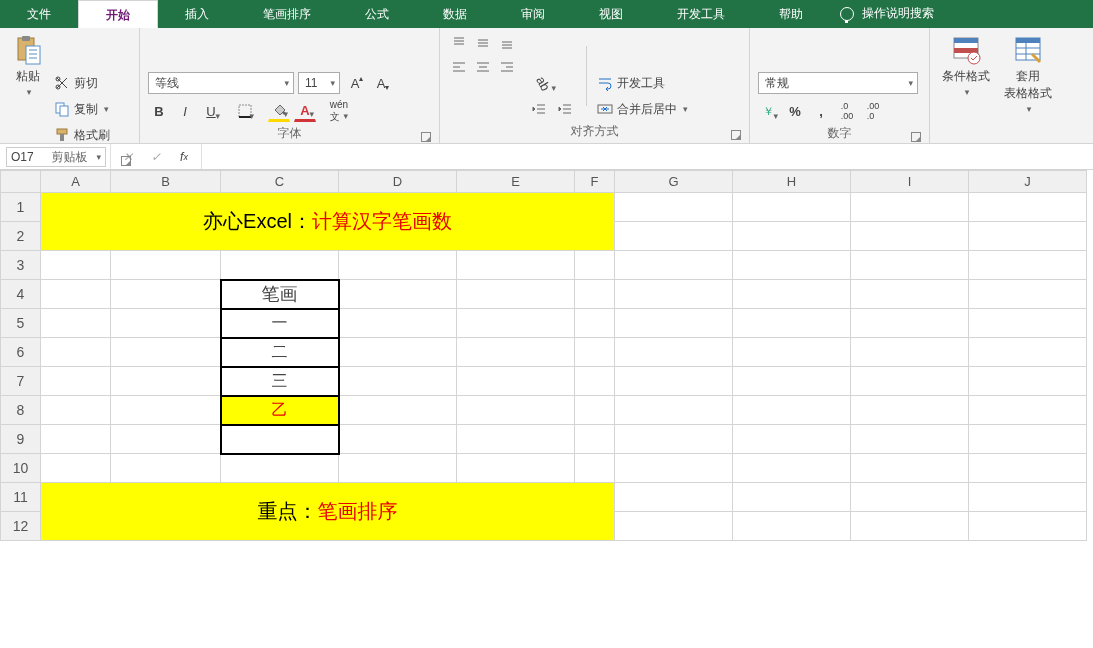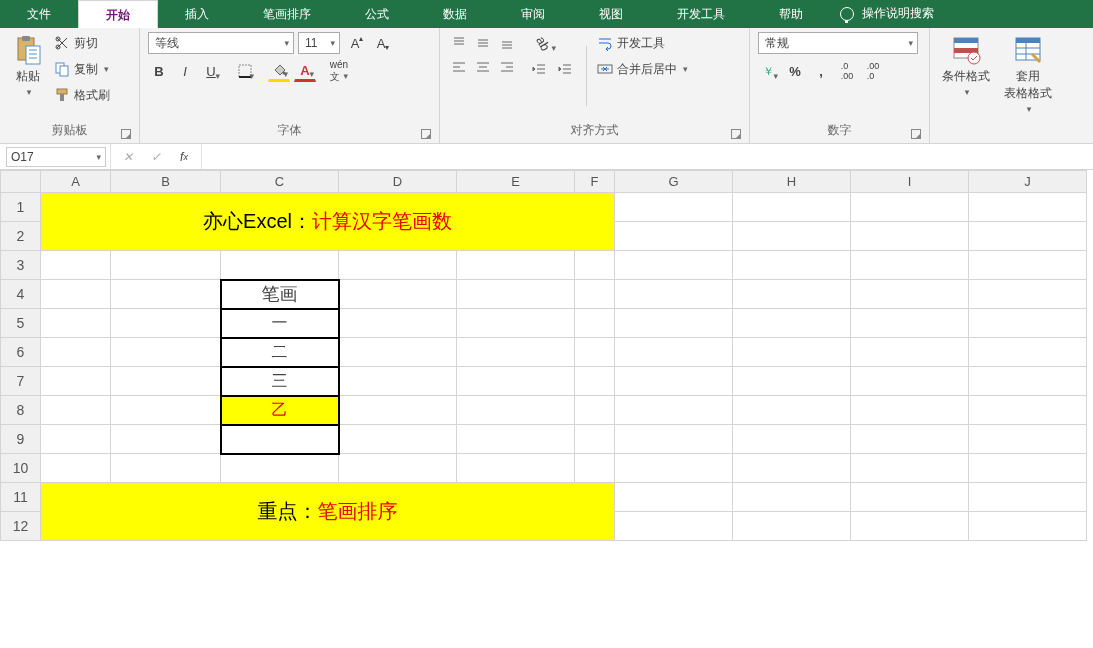--- a/index.html
+++ b/index.html
@@ -17,21 +17,21 @@
 .menu .bulb { width:14px; height:14px; border:1.5px solid #fff; border-radius:50%; margin-right:8px; position:relative; }
 .menu .bulb::after { content:""; position:absolute; bottom:-3px; left:4px; width:3px; height:3px; background:#fff; }
 
 
 .ribbon { display:flex; border-bottom:1px solid #d4d4d4; height:116px; background:#f3f3f3; }
 .group { border-right:1px solid #d4d4d4; padding:4px 8px 0; display:flex; flex-direction:column; justify-content:space-between; }
 .group-title { text-align:center; font-size:12px; color:#666; padding:3px 0 4px; position:relative; }
 .group-title .dlaunch { position:absolute; right:0; bottom:4px; width:10px; height:10px; border:1px solid #888; }
 .group-title .dlaunch::after { content:""; position:absolute; right:-1px; bottom:-1px; border:3px solid transparent; border-right-color:#888; border-bottom-color:#888; }
 .ctrls { display:flex; gap:6px; align-items:flex-start; flex:1; }
-.stackv { display:flex; flex-direction:column; gap:4px; }
+.stackv { display:flex; flex-direction:column; gap:4px;margin-top:40px; }
 .btnrow { display:flex; align-items:center; gap:4px; height:22px; }
 .ico { width:16px; height:16px; display:inline-block; }
 .lbl { font-size:12px; color:#444; }
 .bigbtn { display:flex; flex-direction:column; align-items:center; gap:2px; padding:2px 4px; cursor:pointer; }
 .bigico { width:32px; height:32px; }
 .dd::after { content:"▾"; font-size:9px; color:#666; margin-left:2px; }
 select.fake, .combo { height:22px; border:1px solid #ababab; background:#fff; padding:0 16px 0 6px; font-size:12px; position:relative; }
 .combo { display:inline-flex; align-items:center; }
 .combo::after { content:"▾"; position:absolute; right:4px; color:#666; font-size:9px; }
 .fontname { width:146px; }

